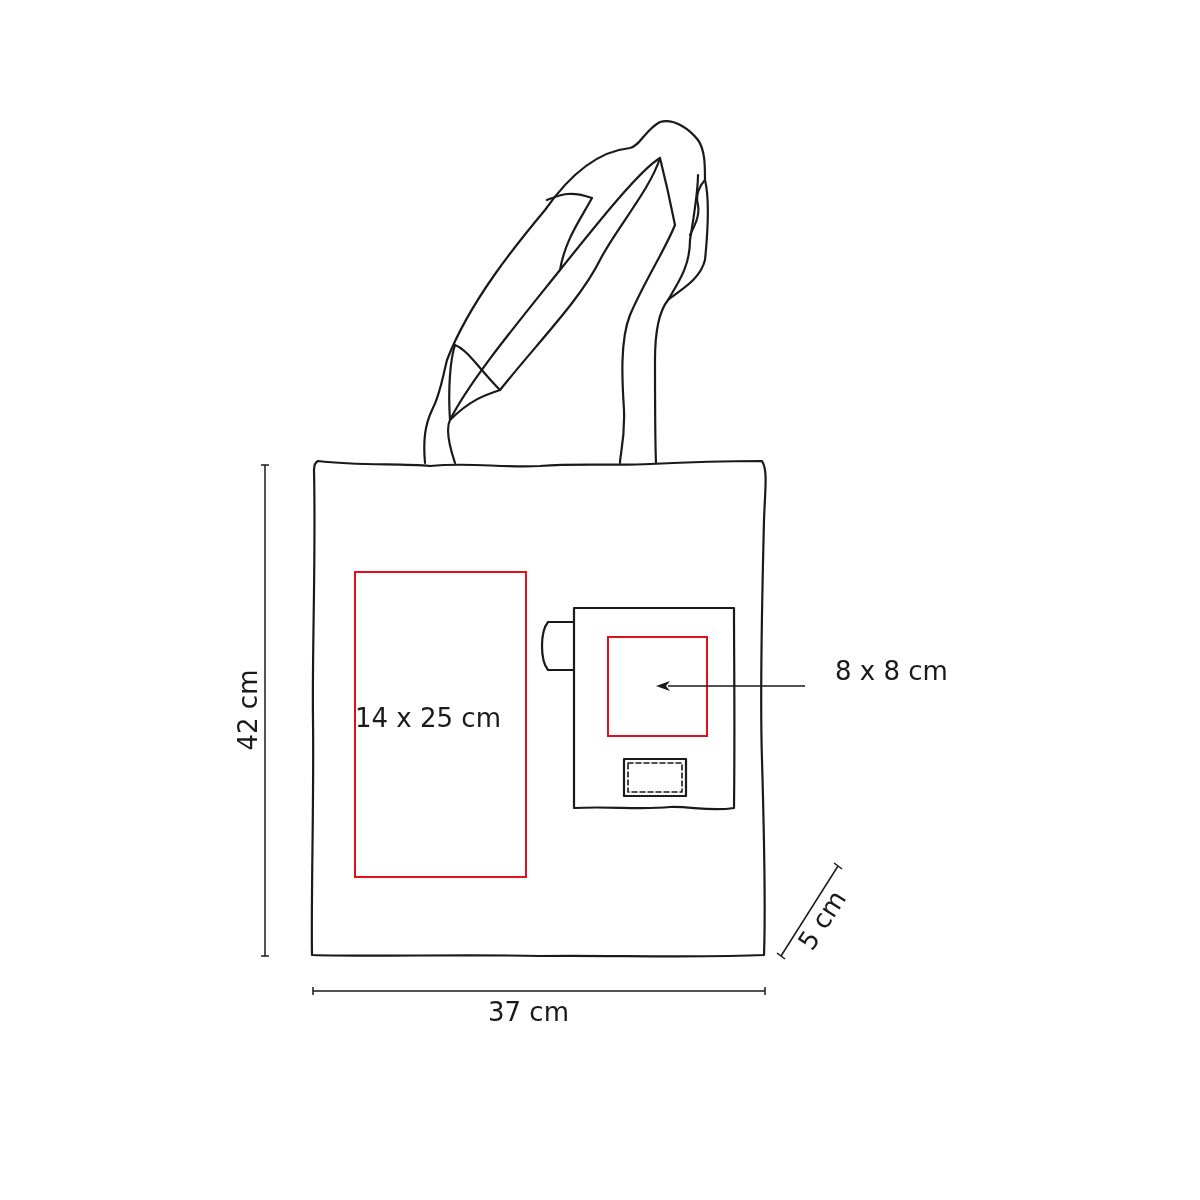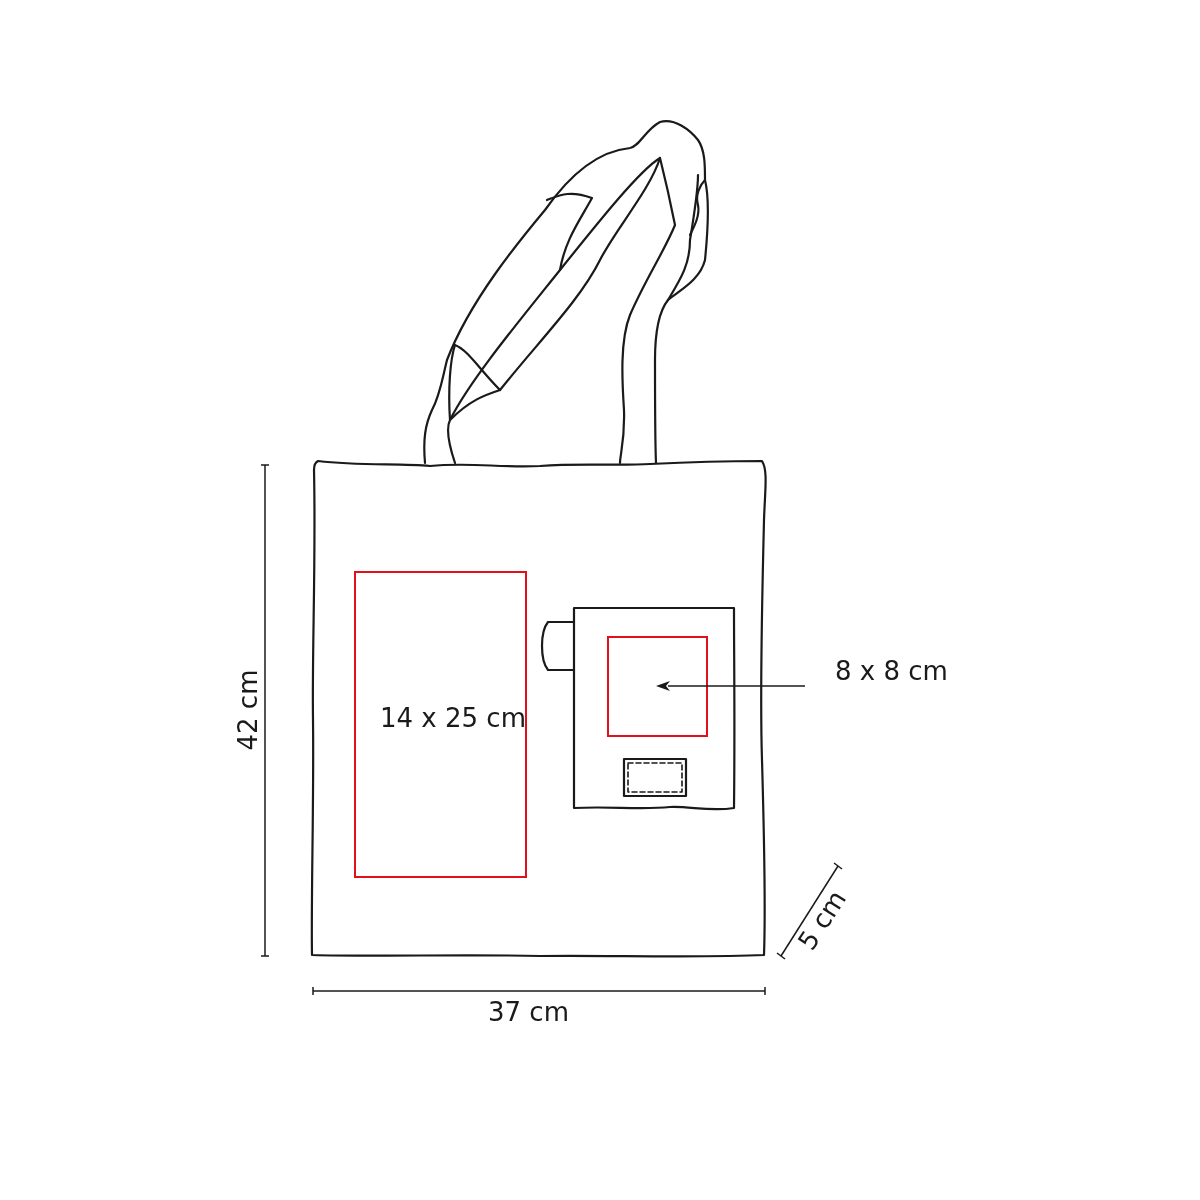--- a/index.html
+++ b/index.html
@@ -58,14 +58,14 @@
       <line x1="781" y1="956" x2="838" y2="866"></line>
       <line x1="777" y1="953" x2="785" y2="959"></line>
       <line x1="834" y1="863" x2="842" y2="869"></line>
     </g>
   </g>
 </svg>
 
 <div class="lbl" style="left:198px; top:695px; transform:rotate(-90deg); transform-origin:center; width:100px; text-align:center;">42 cm</div>
 <div class="lbl" style="left:488px; top:997px; width:100px; ">37 cm</div>
 <div class="lbl" style="left:782px; top:905px; width:80px; text-align:center; transform:rotate(-57deg); transform-origin:center;">5 cm</div>
-<div class="lbl" style="left:355px; top:703px; width:171px; text-align:right;">14 x 25 cm</div>
+<div class="lbl" style="left:355px; top:703px; width:171px; text-align:left;">14 x 25 cm</div>
 <div class="lbl" style="left:815px; top:656px;margin-left:20px;">8 x 8 cm</div>
 
 </body></html>

